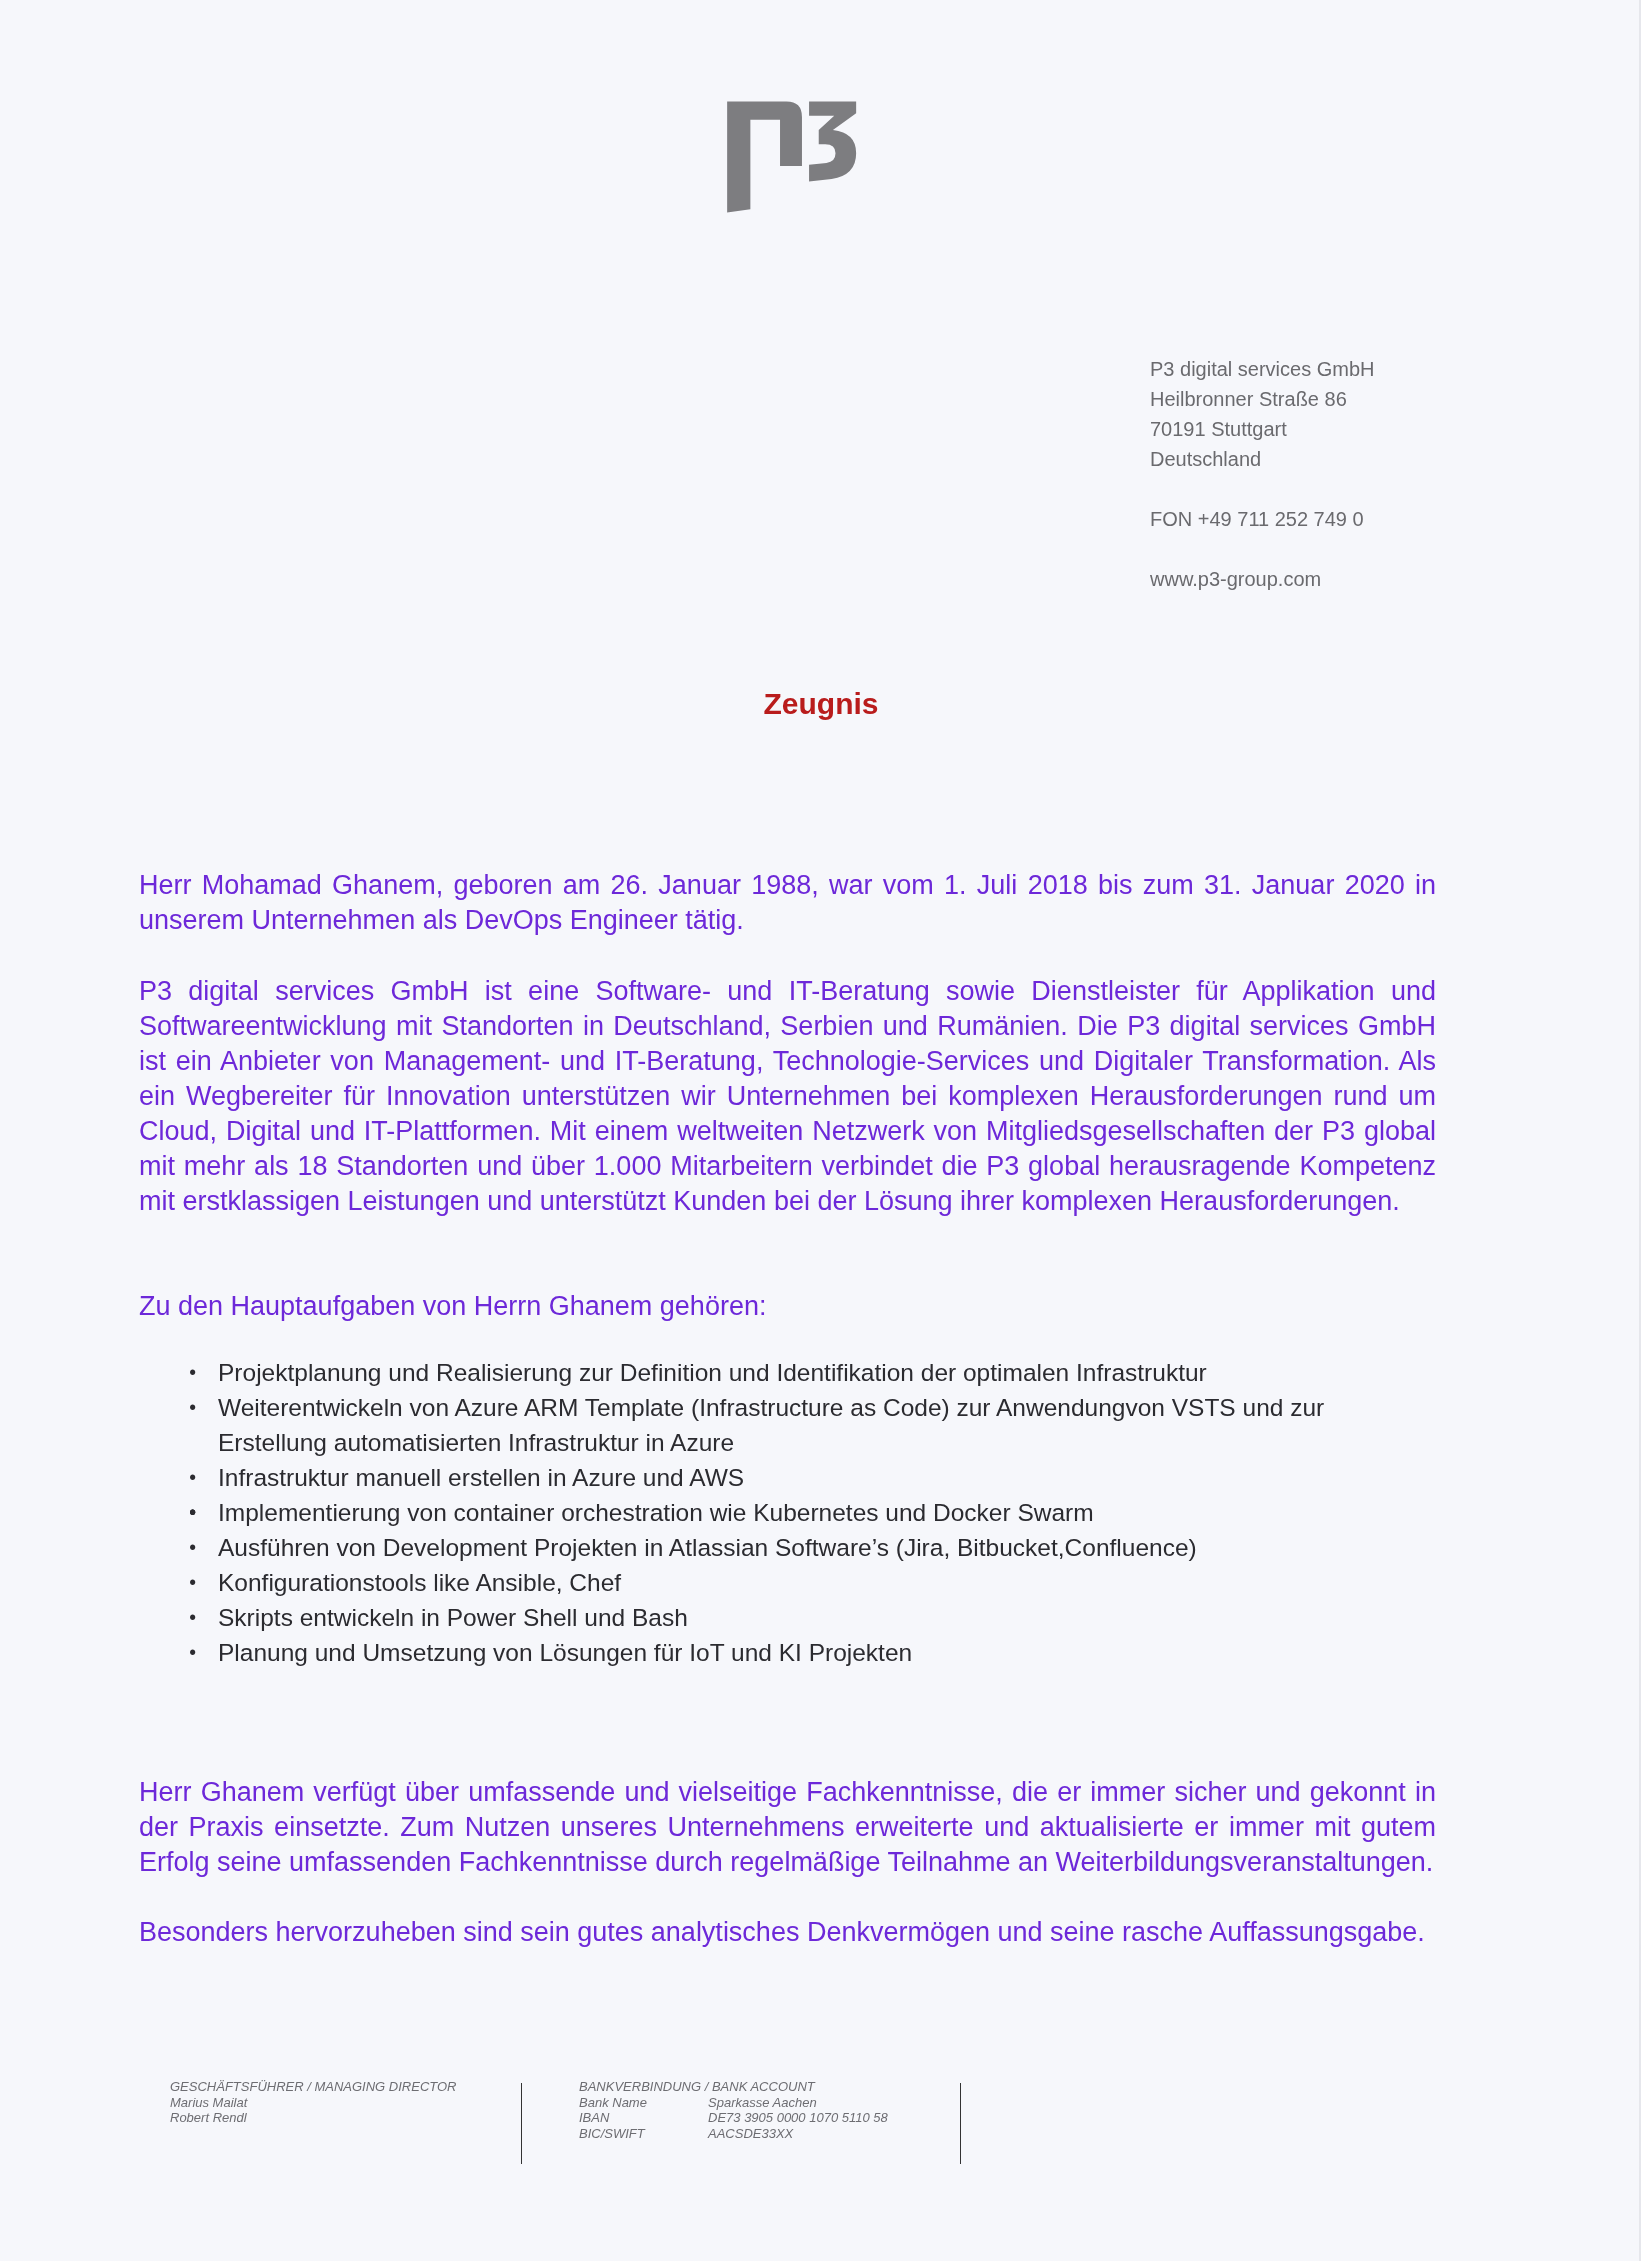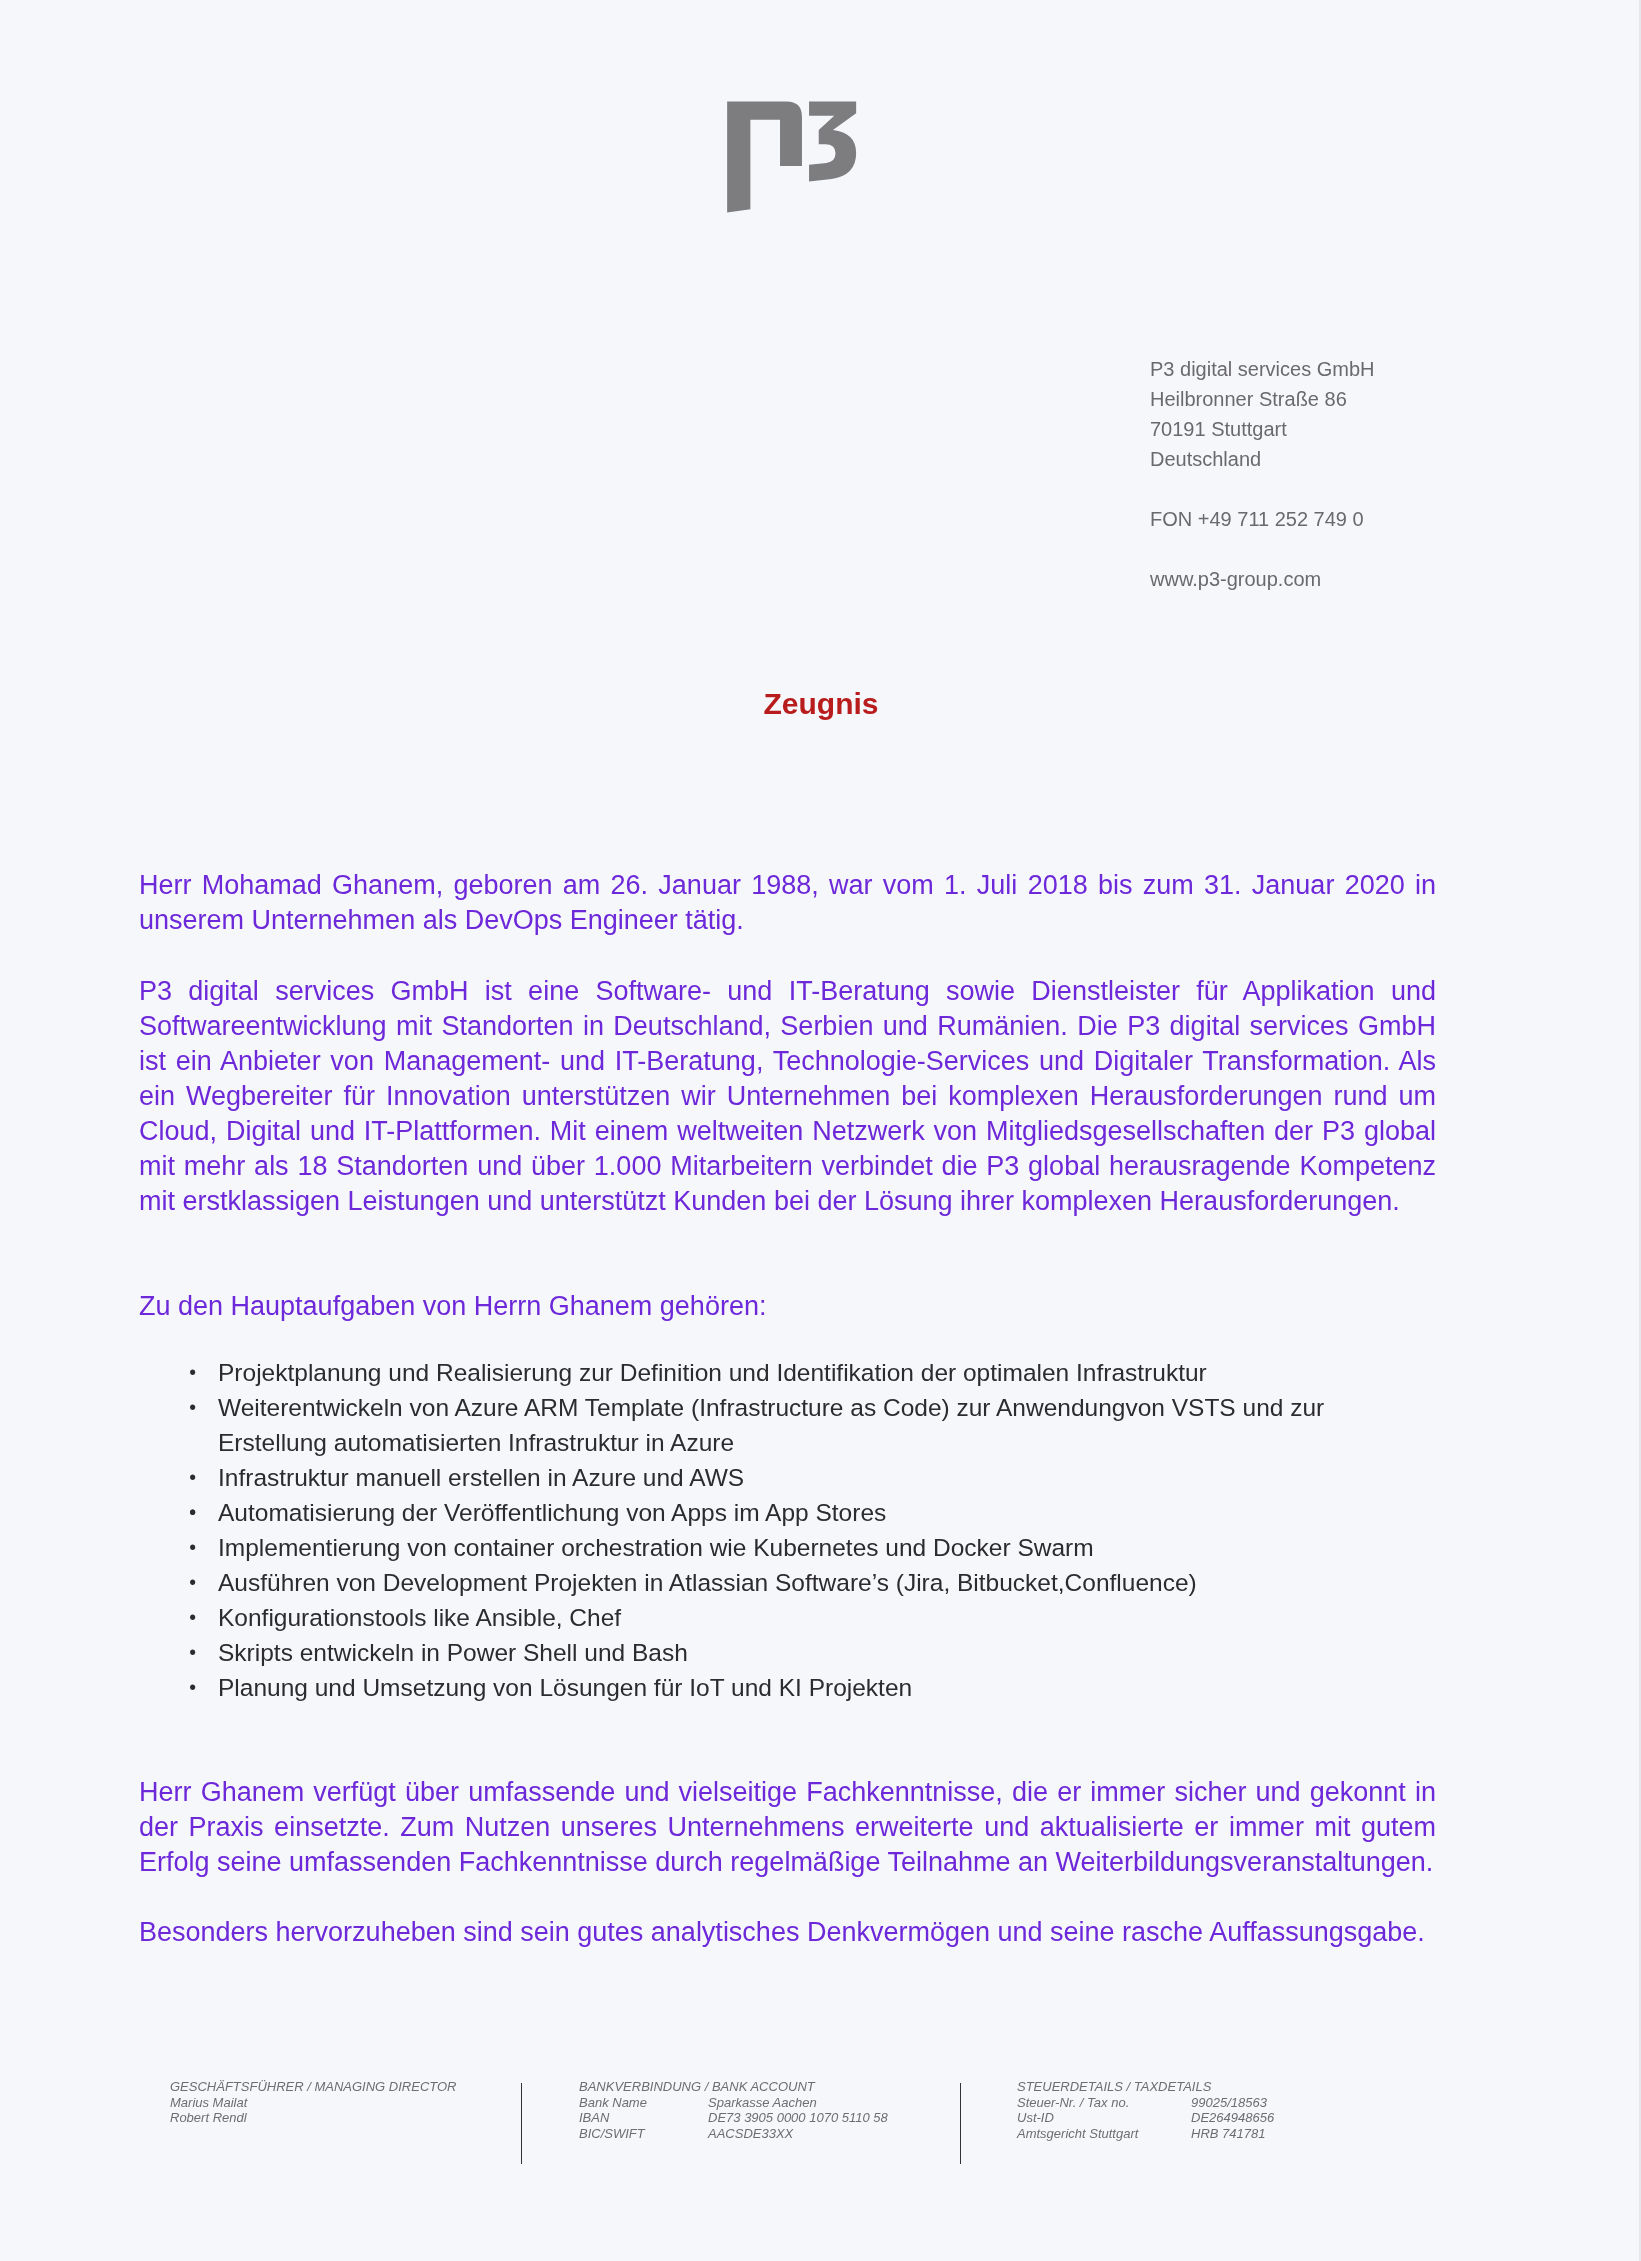--- a/index.html
+++ b/index.html
@@ -88,21 +88,21 @@
 
   <p class="body-text p1" style="margin:0">Herr Mohamad Ghanem, geboren am 26. Januar 1988, war vom 1. Juli 2018 bis zum 31. Januar 2020 in unserem Unternehmen als DevOps Engineer tätig.</p>
   <p class="body-text p2" style="margin:0">P3 digital services GmbH ist eine Software- und IT-Beratung sowie Dienstleister für Applikation und Softwareentwicklung mit Standorten in Deutschland, Serbien und Rumänien. Die P3 digital services GmbH ist ein Anbieter von Management- und IT-Beratung, Technologie-Services und Digitaler Transformation. Als ein Wegbereiter für Innovation unterstützen wir Unternehmen bei komplexen Herausforderungen rund um Cloud, Digital und IT-Plattformen. Mit einem weltweiten Netzwerk von Mitgliedsgesellschaften der P3 global mit mehr als 18 Standorten und über 1.000 Mitarbeitern verbindet die P3 global herausragende Kompetenz mit erstklassigen Leistungen und unterstützt Kunden bei der Lösung ihrer komplexen Herausforderungen.</p>
   <p class="body-text p3" style="margin:0">Zu den Hauptaufgaben von Herrn Ghanem gehören:</p>
 
   <ul class="task-list">
     <li><span class="bullet">•</span><span>Projektplanung und Realisierung zur Definition und Identifikation der optimalen Infrastruktur</span></li>
     <li><span class="bullet">•</span><span>Weiterentwickeln von Azure ARM Template (Infrastructure as Code) zur Anwendungvon VSTS und zur Erstellung automatisierten Infrastruktur in Azure</span></li>
     <li><span class="bullet">•</span><span>Infrastruktur manuell erstellen in Azure und AWS</span></li>
     <li><span class="bullet">•</span></li>
-    <li><span class="bullet">•</span><span>Automatisierung der Veröffentlichung von Apps im App Stores</span></li>
+    <li><span class="bullet">•</span></li>
     <li><span class="bullet">•</span><span>Implementierung von container orchestration wie Kubernetes und Docker Swarm</span></li>
     <li><span class="bullet">•</span><span>Ausführen von Development Projekten in Atlassian Software’s (Jira, Bitbucket,Confluence)</span></li>
     <li><span class="bullet">•</span><span>Konfigurationstools like Ansible, Chef</span></li>
     <li><span class="bullet">•</span><span>Skripts entwickeln in Power Shell und Bash</span></li>
     <li><span class="bullet">•</span><span>Planung und Umsetzung von Lösungen für IoT und KI Projekten</span></li>
   </ul>
 
   <p class="body-text p4" style="margin:0">Herr Ghanem verfügt über umfassende und vielseitige Fachkenntnisse, die er immer sicher und gekonnt in der Praxis einsetzte. Zum Nutzen unseres Unternehmens erweiterte und aktualisierte er immer mit gutem Erfolg seine umfassenden Fachkenntnisse durch regelmäßige Teilnahme an Weiterbildungsveranstaltungen.</p>
   <p class="body-text p5" style="margin:0">Besonders hervorzuheben sind sein gutes analytisches Denkvermögen und seine rasche Auffassungsgabe.</p>
 
@@ -123,31 +123,16 @@
         <span class="lbl">IBAN</span>
         <span>DE73 3905 0000 1070 5110 58</span>
       </div>
     <div class="row">
         <span class="lbl">BIC/SWIFT</span>
         <span>AACSDE33XX</span>
       </div>
   </div>
   <div class="vdiv d2"></div>
 
-  <div class="footer f3">
-    <div>STEUERDETAILS / TAXDETAILS</div>
-    <div class="row">
-        <span class="lbl">Steuer-Nr. / Tax no.</span>
-        <span>99025/18563</span>
-      </div>
-    <div class="row">
-        <span class="lbl">Ust-ID</span>
-        <span>DE264948656</span>
-      </div>
-    <div class="row">
-        <span class="lbl">Amtsgericht Stuttgart</span>
-        <span>HRB 741781</span>
-      </div>
-  </div>
 
   <div class="edge"></div>
 </div>
 
 
 </body></html>

